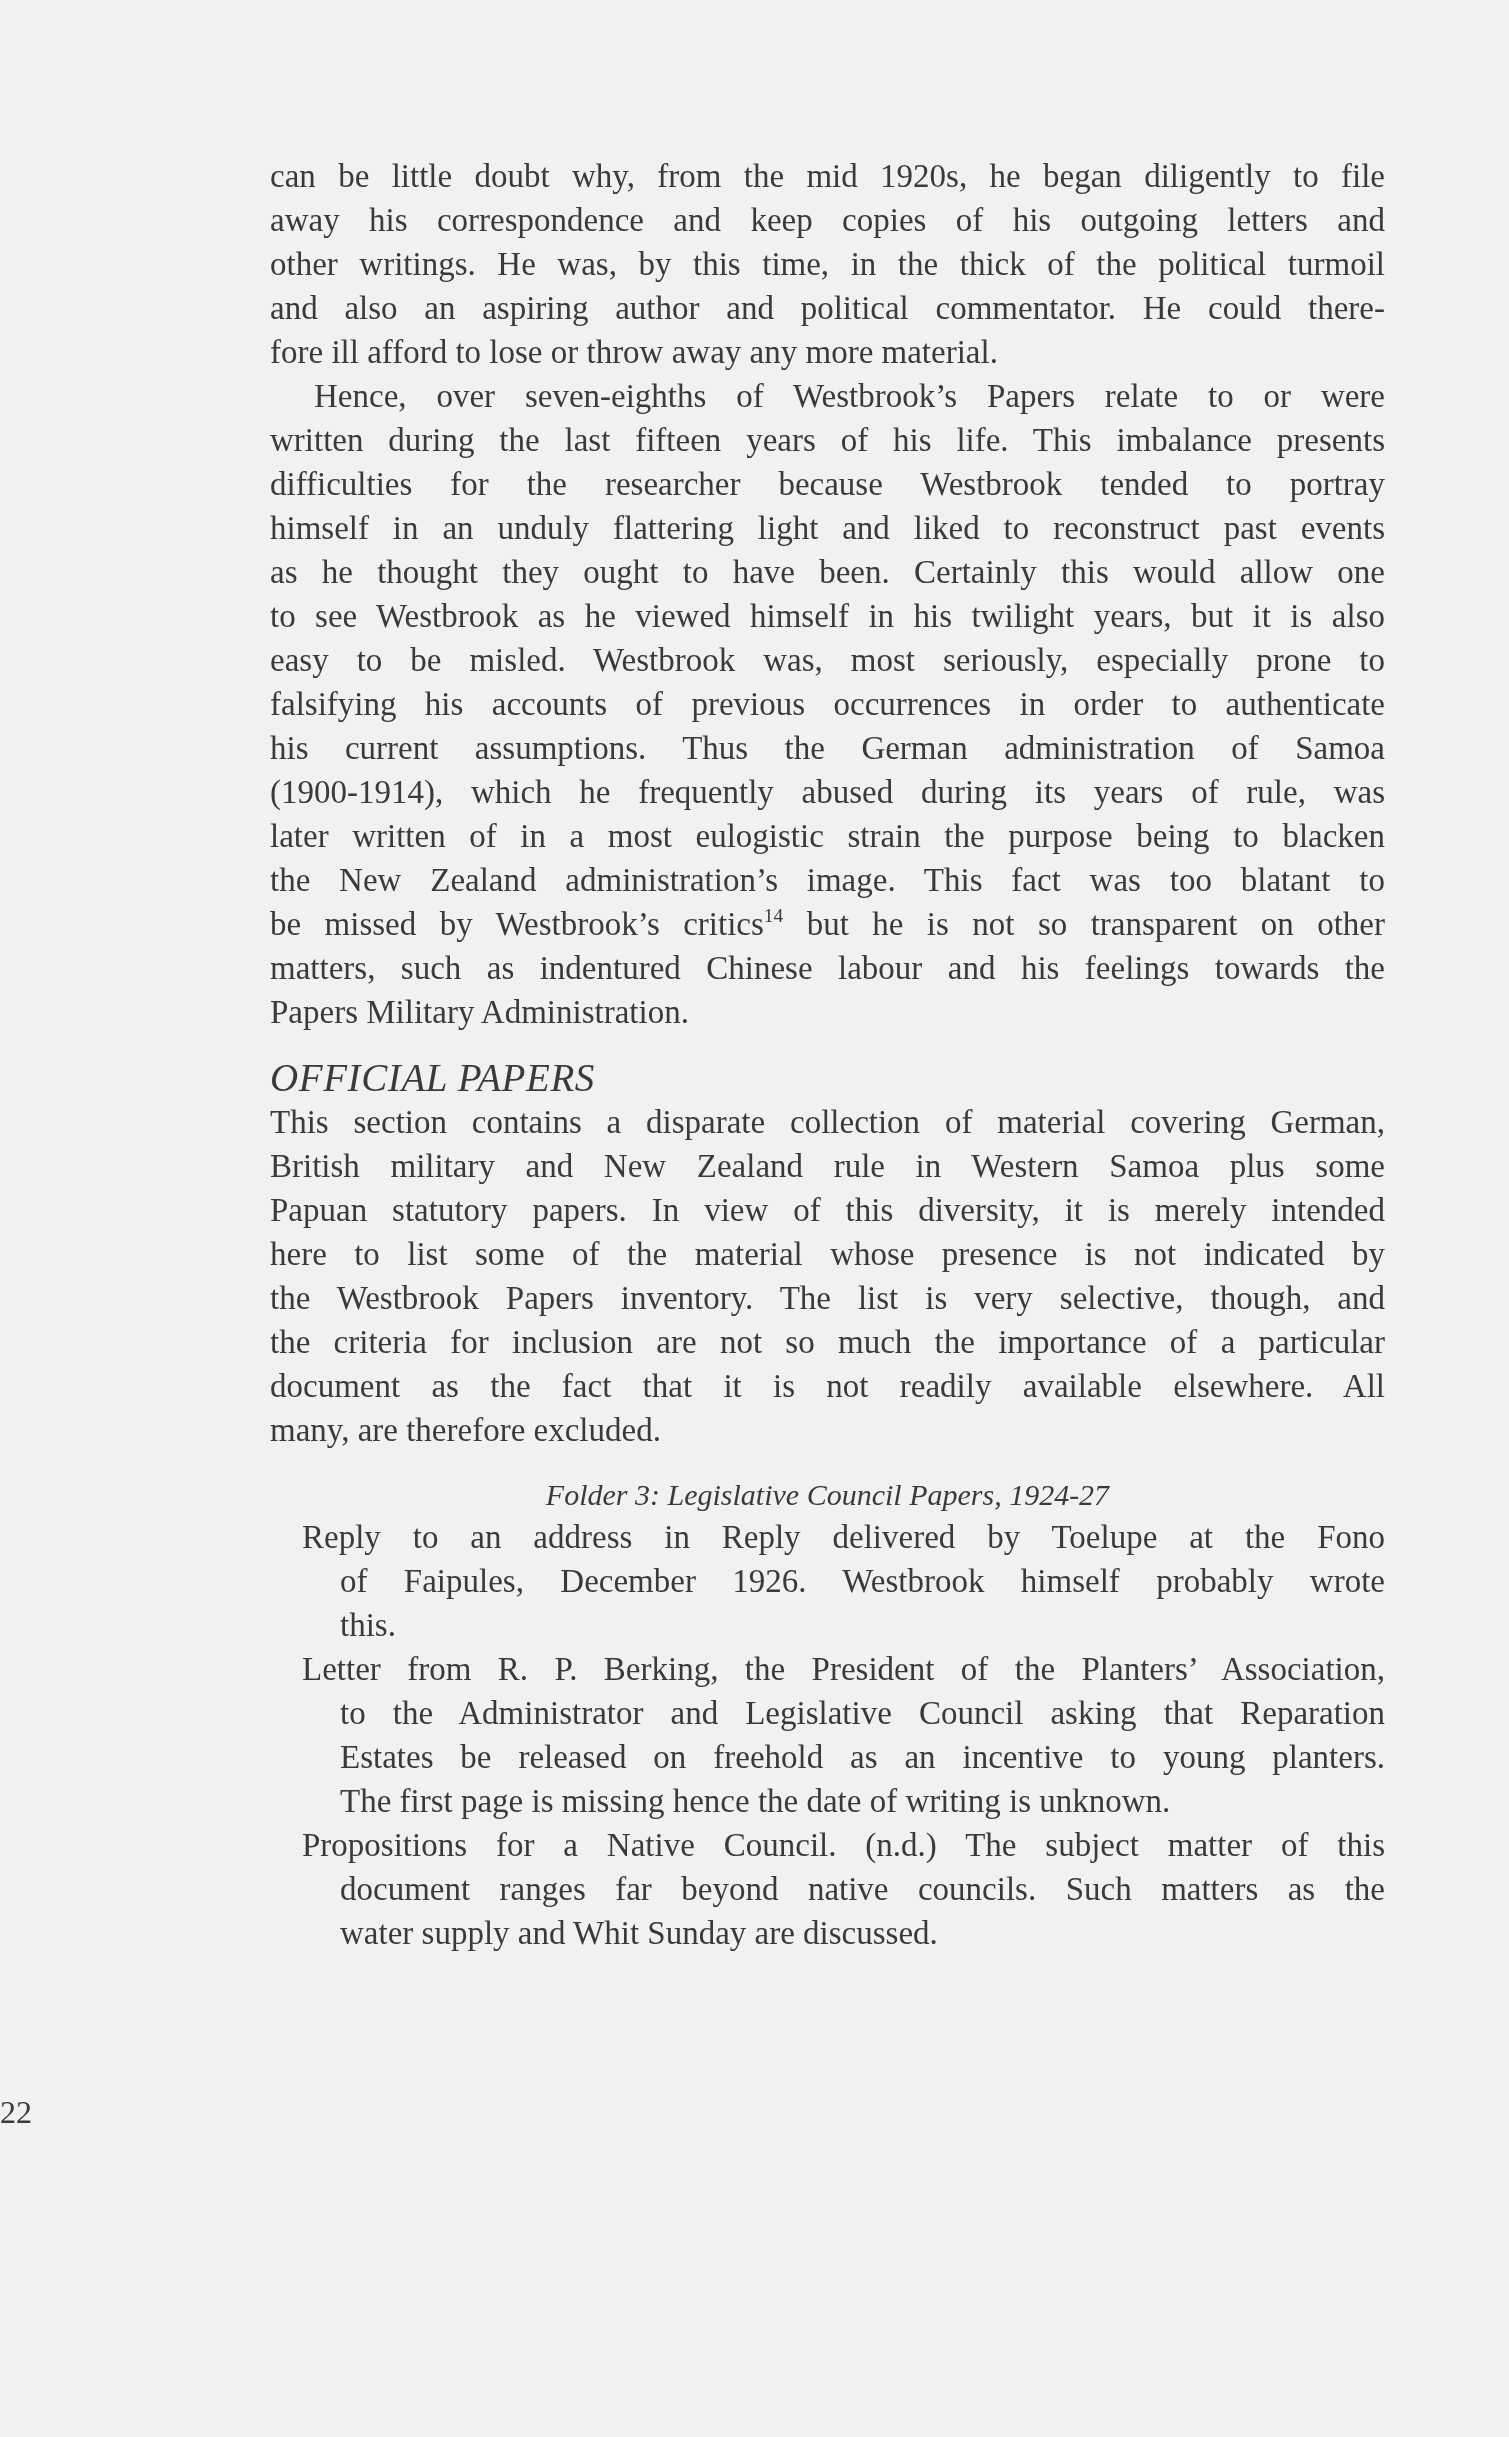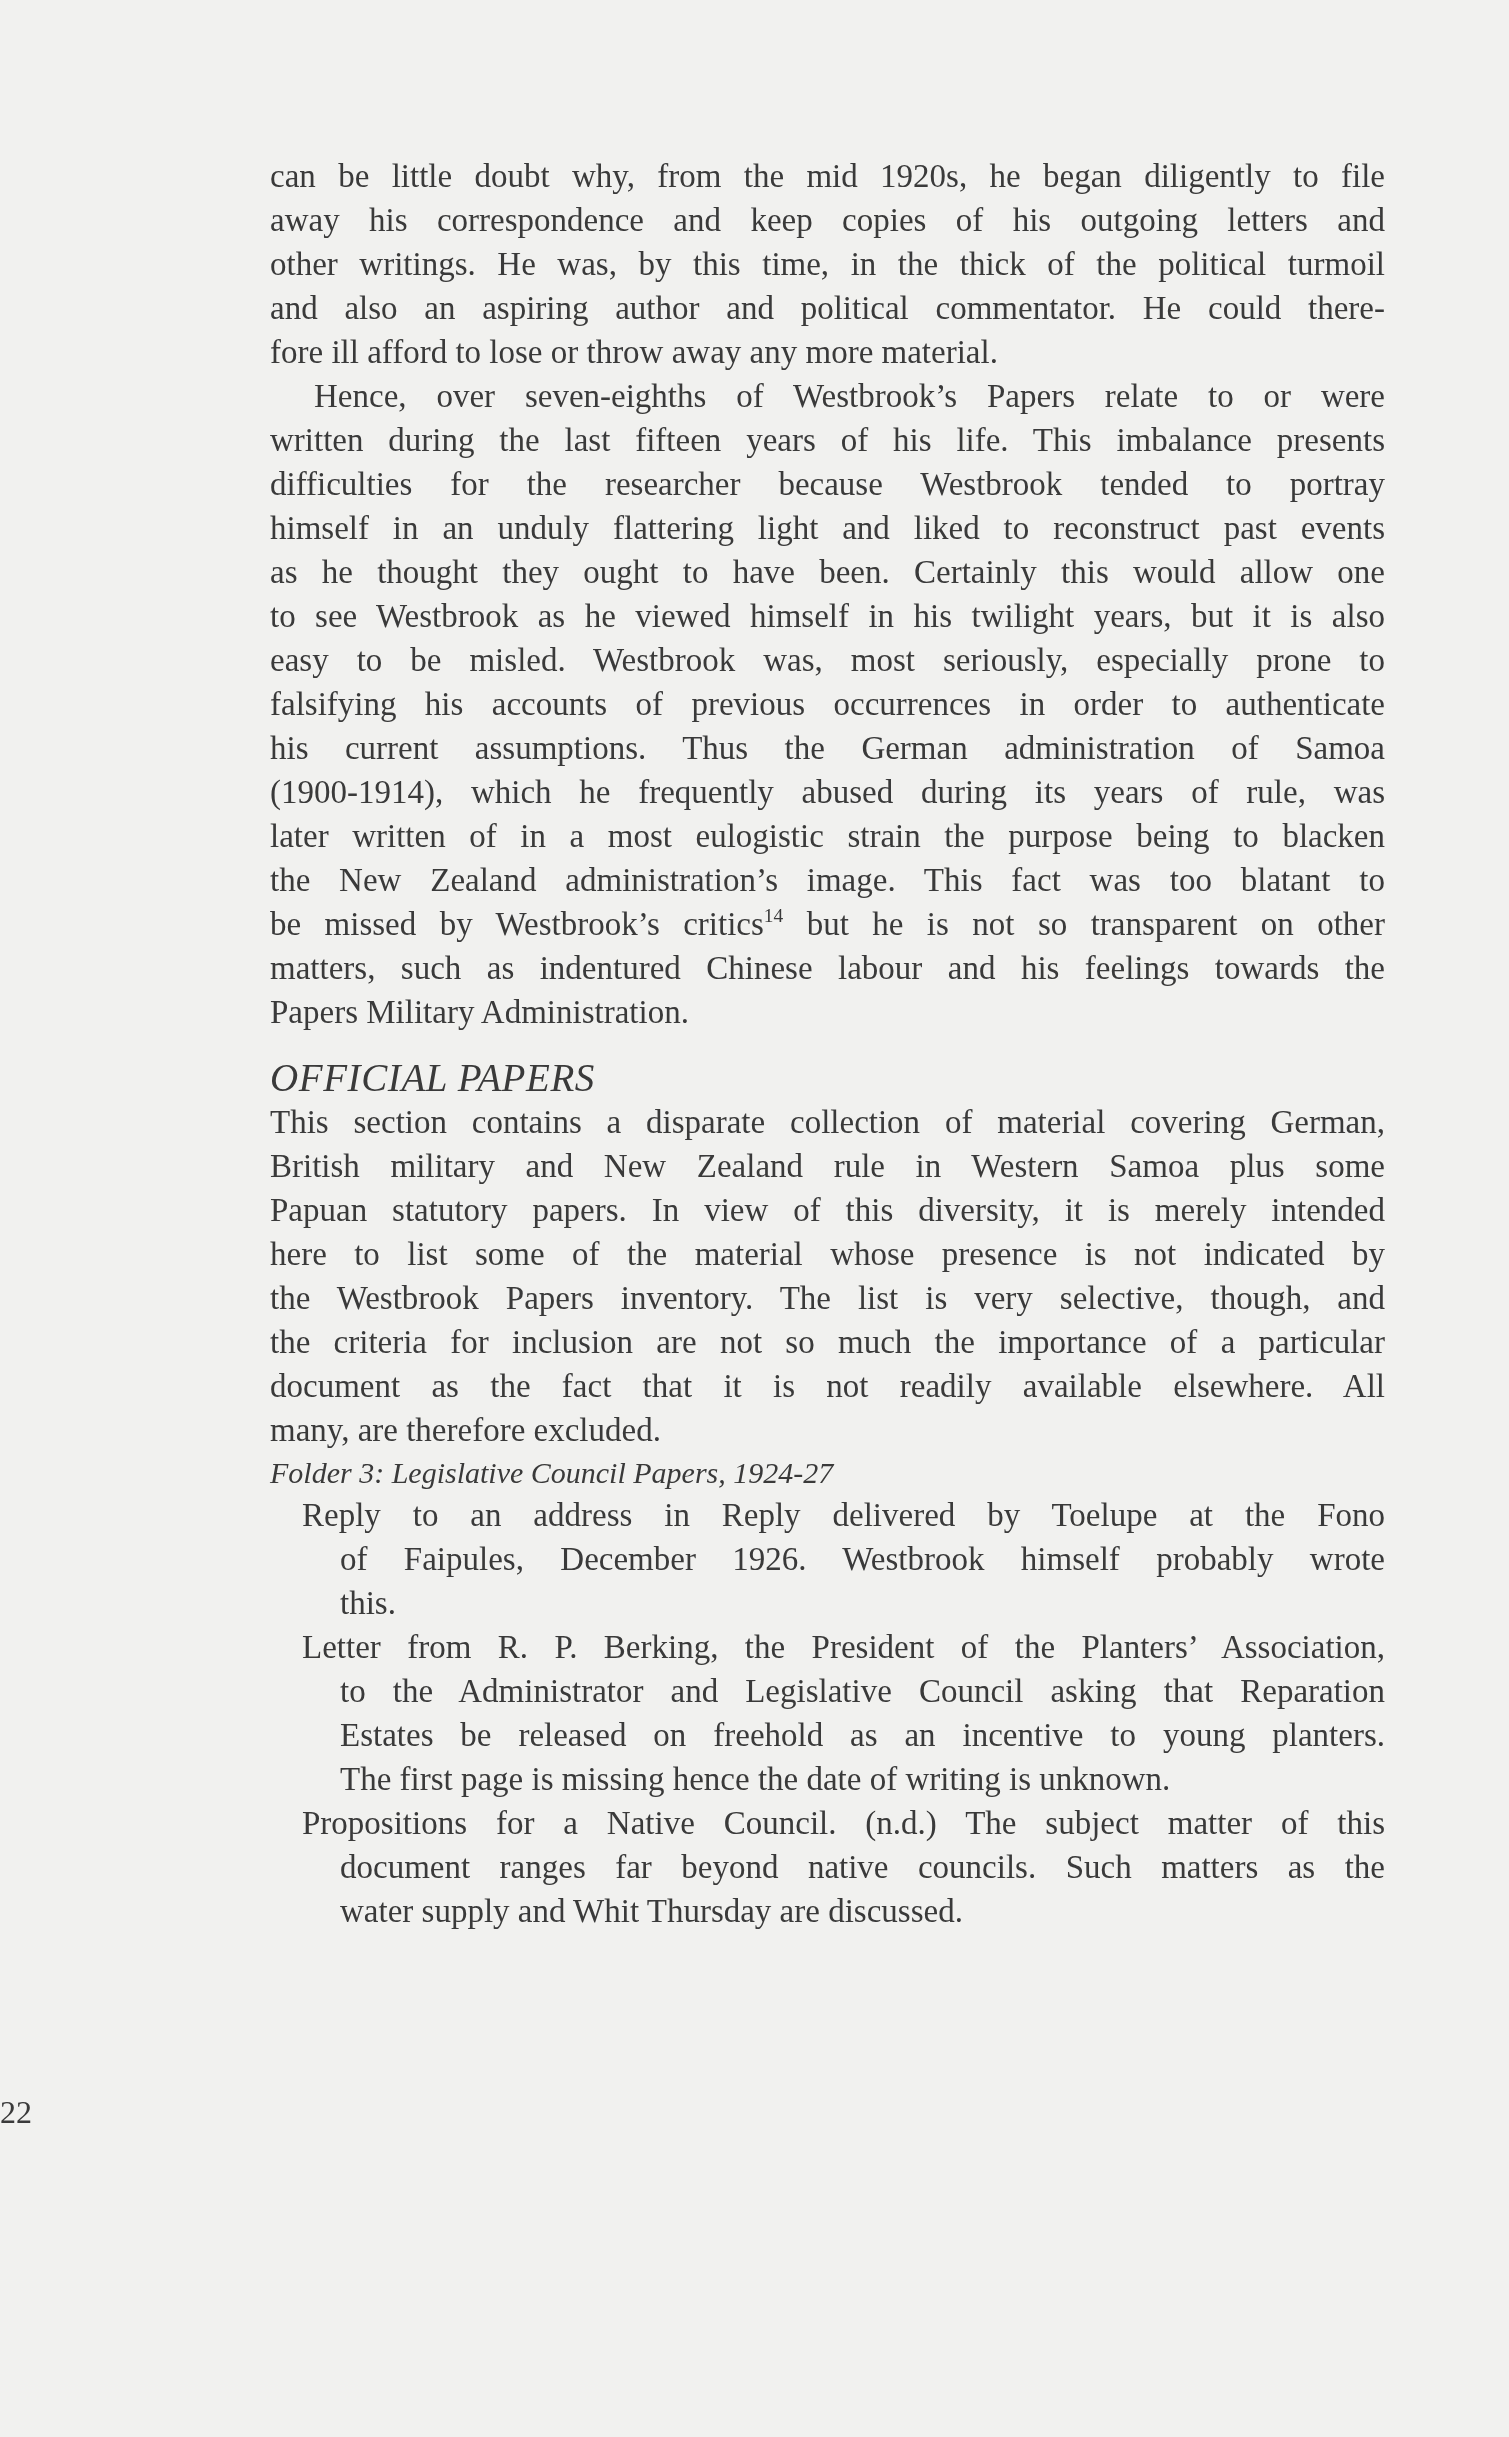--- a/index.html
+++ b/index.html
@@ -34,22 +34,24 @@
     font-style: italic;
     font-size: 39px;
     letter-spacing: 0.6px;
     margin-top: 22px;
     height: 44px;
     line-height: 44px;
   }
   .folder-heading {
     font-style: italic;
     font-size: 30px;
+    margin-top: 22px;
     height: 41px;
     line-height: 41px;
+    text-align: center;
   }
   sup { font-size: 19.4px; line-height: 0; vertical-align: 13px; }
   .page-number {
     position: absolute;
     left: 0; width: 1509px;
     top: 2094px;
     text-align: left;
     font-size: 32px;
     color: #3a3a3a;
   }
@@ -109,19 +111,19 @@
   <div>
     <span class="line entry-first">Letter from R. P. Berking, the President of the Planters’ Association,</span>
     <span class="line hang">to the Administrator and Legislative Council asking that Reparation</span>
     <span class="line hang">Estates be released on freehold as an incentive to young planters.</span>
     <span class="line hang last">The first page is missing hence the date of writing is unknown.</span>
   </div>
 
   <div>
     <span class="line entry-first">Propositions for a Native Council. (n.d.) The subject matter of this</span>
     <span class="line hang">document ranges far beyond native councils. Such matters as the</span>
-    <span class="line hang last">water supply and Whit Thursday are discussed.</span>
+    <span class="line hang last">water supply and Whit Sunday are discussed.</span>
   </div>
 
 </div>
 
 <div class="page-number">22</div>
 
 
 </body></html>

